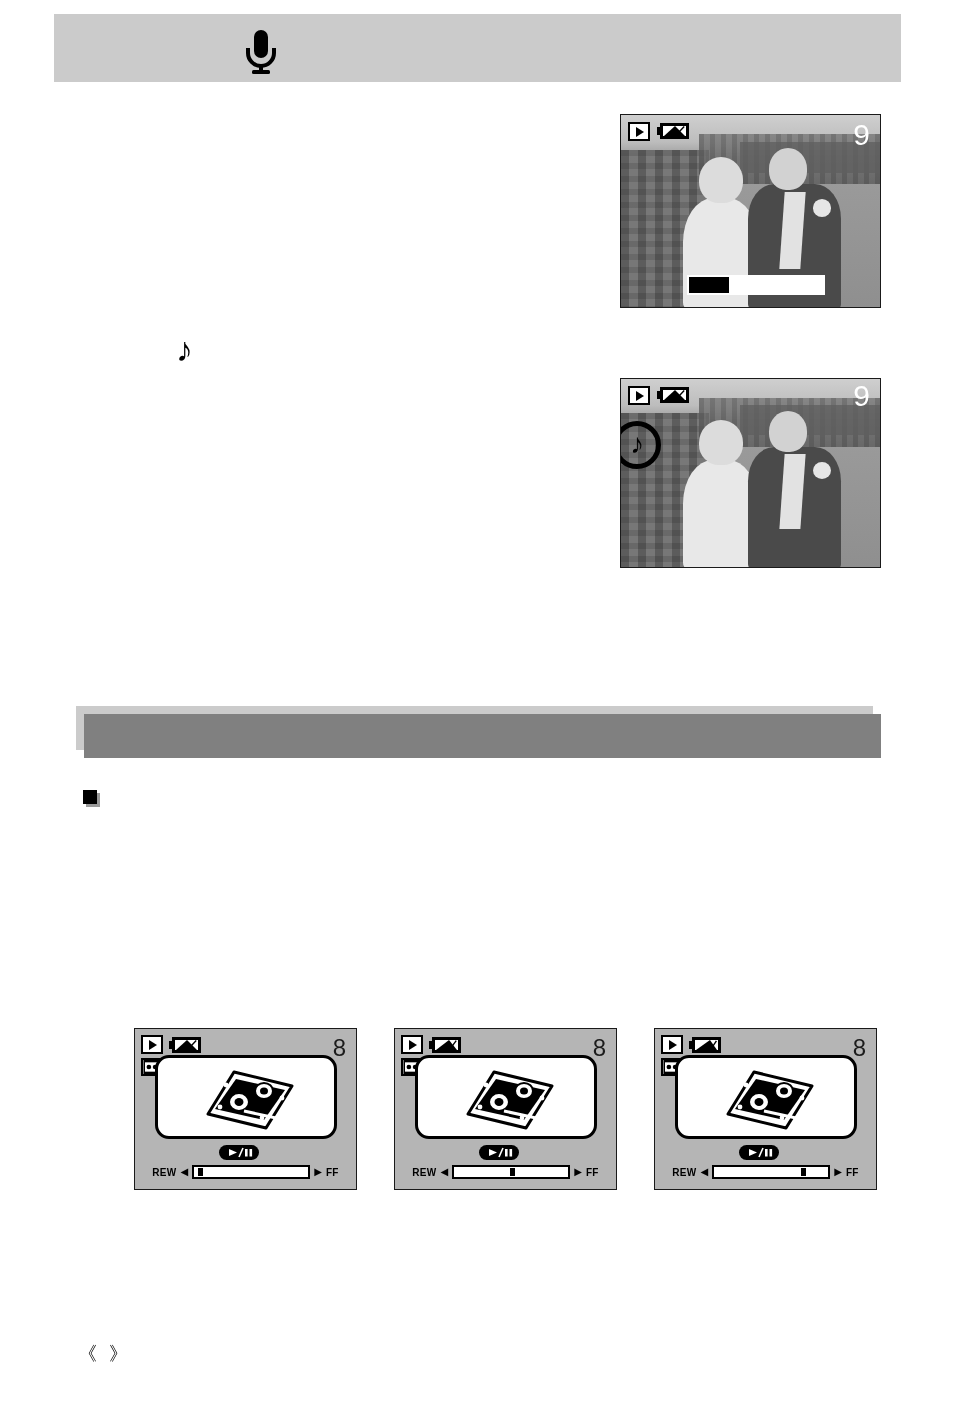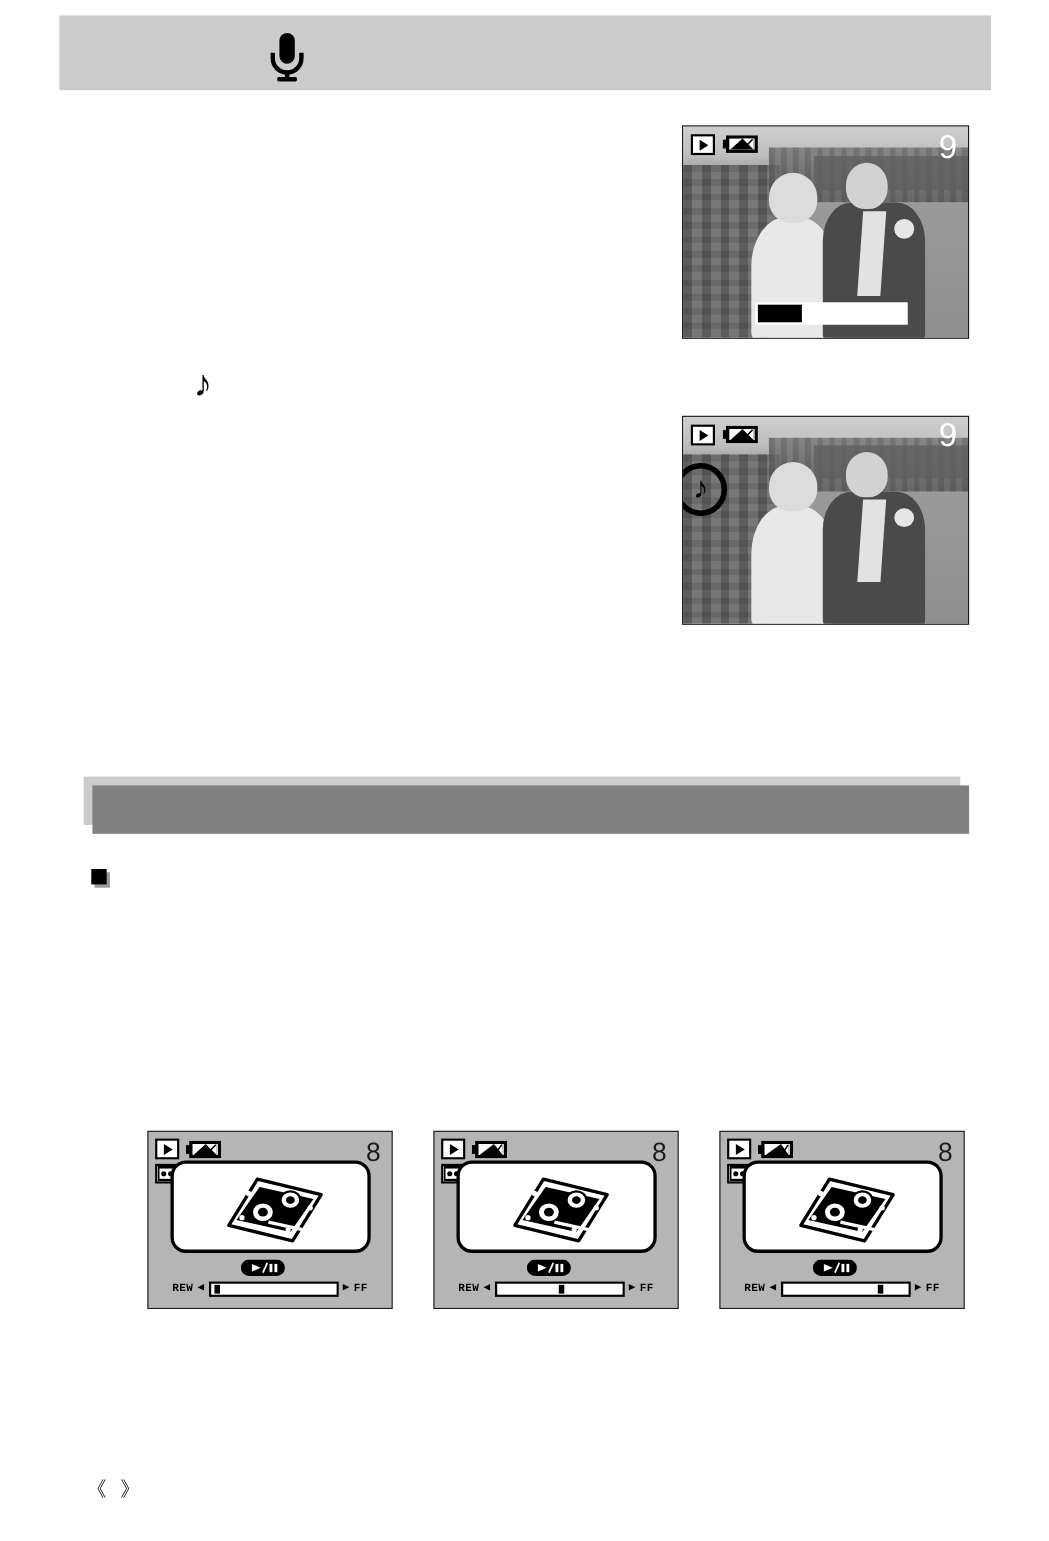--- a/index.html
+++ b/index.html
@@ -285,21 +285,20 @@
   .transport {
     position: absolute;
     left: 14px;
     bottom: 8px;
     right: 14px;
     height: 18px;
     display: flex;
     align-items: center;
     justify-content: center;
     gap: 4px;
-    font-family: Liberation Mono, monospace;
   }
   .transport-label {
     font-size: 10px;
     font-weight: bold;
     color: #000;
     letter-spacing: .3px;
   }
   .transport-arrow { font-size: 10px; color: #000; line-height: 10px; }
   .transport-track {
     position: relative;

